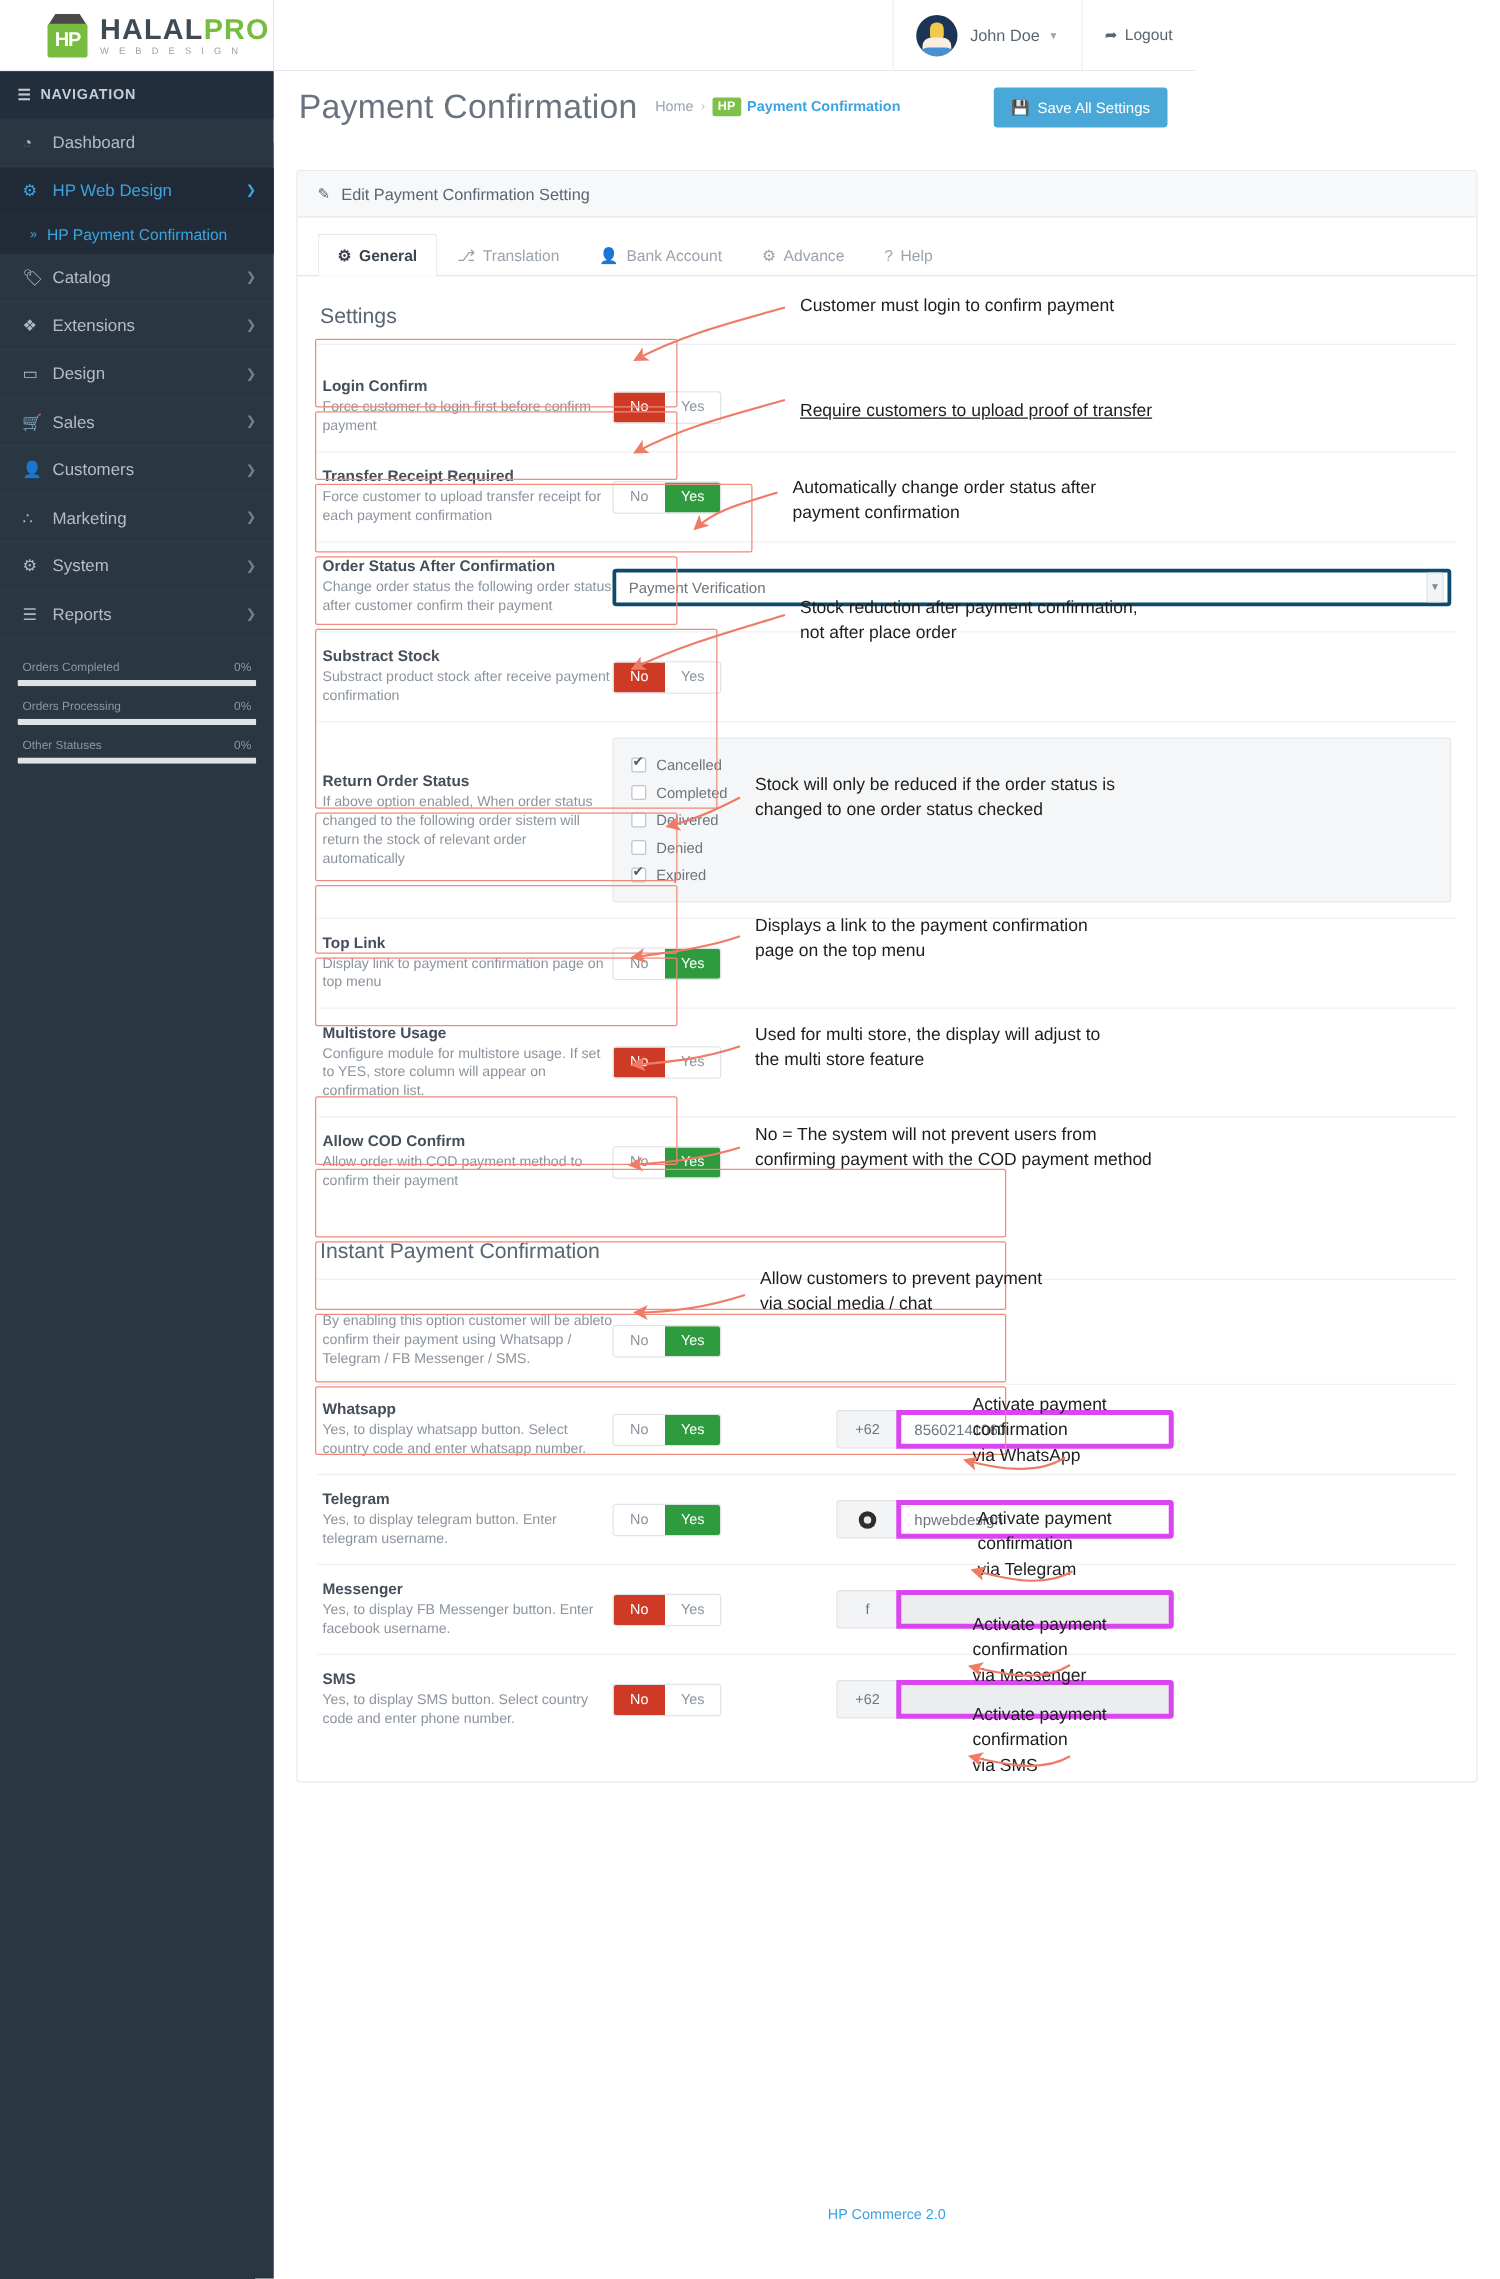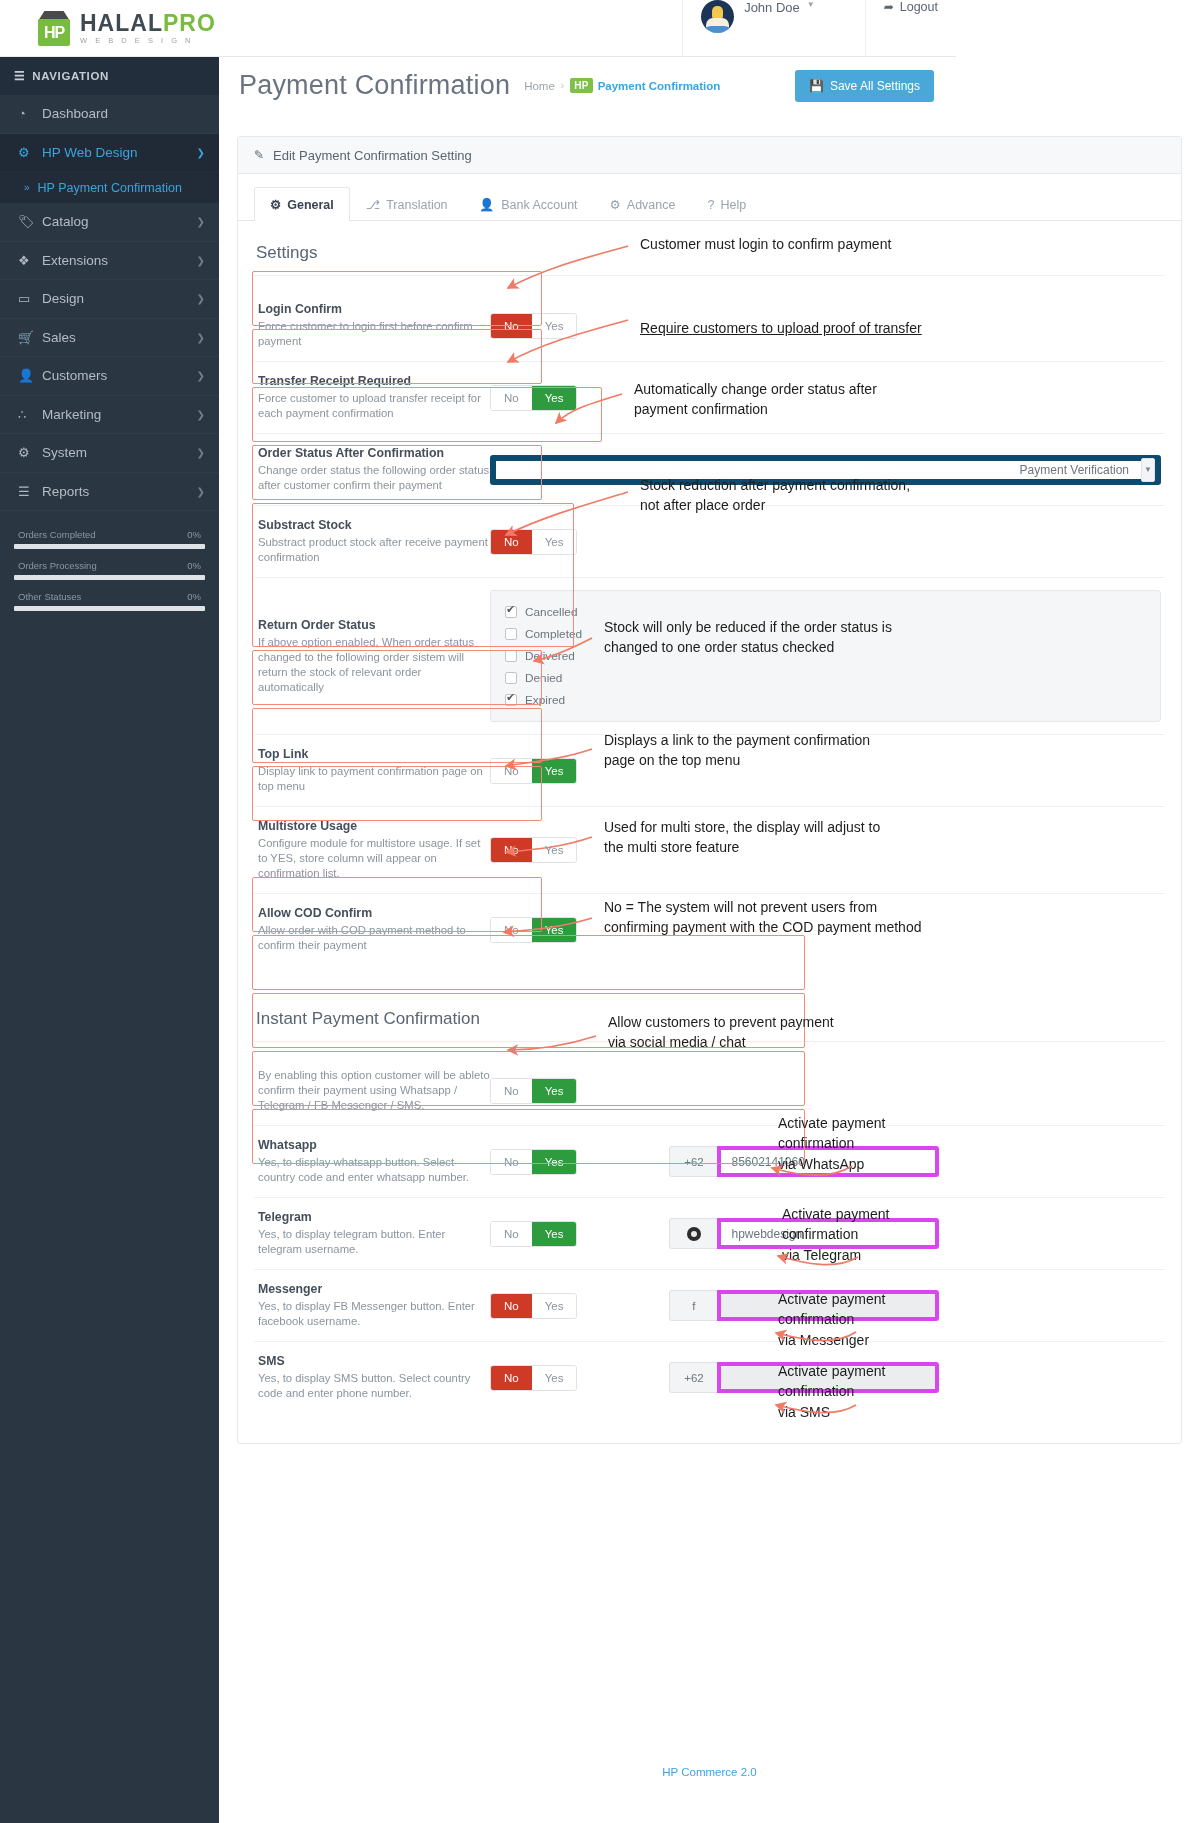--- a/index.html
+++ b/index.html
@@ -83,21 +83,21 @@
   .stat-top { display:flex; justify-content:space-between; font-size:9.5px; color:#8d97a3; padding:0 4px 4px 4px; }
   .stat-bar { height:5px; background:#3b4856; border-radius:1px; overflow:hidden; }
   .stat-bar > i { display:block; height:100%; background:#dfe3e8; width:100%; }
 
   
   #topbar {
     position:absolute; left:219px; top:0; right:0; height:57px;
     background:#fff; border-bottom:1px solid #e4e8ed;
     display:flex; align-items:center; justify-content:flex-end;
   }
-  #topbar .tb-cell { display:flex; align-items:flex-start; height:57px; padding:0 18px; border-left:1px solid #eceff2;margin-left:32px; }
+  #topbar .tb-cell { display:flex; align-items:center; height:57px; padding:0 18px; border-left:1px solid #eceff2; }
   #avatar {
     width:33px; height:33px; border-radius:50%; margin-right:10px; position:relative; overflow:hidden;
     background:#1c3557;
   }
   #avatar .head { position:absolute; left:11px; top:6px; width:11px; height:13px; background:#f2c94c; border-radius:5px 5px 3px 3px;}
   #avatar .body { position:absolute; left:5px; top:18px; width:23px; height:16px; background:#f7efe0; border-radius:7px 7px 0 0;}
   #avatar .shoulder { position:absolute; left:0px; top:26px; width:33px; height:10px; background:#4a8fd0; border-radius:10px 10px 0 0;}
   .tb-name { font-size:13px; color:#5a6573; }
   .tb-caret { margin-left:7px; font-size:8px; color:#9aa3ae; }
   .tb-logout { font-size:12.5px; color:#5a6573; display:flex; align-items:center; }
@@ -170,23 +170,23 @@
   .toggle span {
     font-size:11.5px; padding:6px 13px; min-width:38px; text-align:center;
     background:#fff; color:#8b949e; cursor:pointer;
   }
   .toggle span.on-no { background:#cf3a27; color:#fff; border-color:#cf3a27; }
   .toggle span.on-yes { background:#2e9b3f; color:#fff; border-color:#2e9b3f; }
 
   
   .sel-wrap { position:relative; flex:1; }
   .sel {
-    width:100%; height:30px; border:6px solid #0c4a6e; border-radius:3px;
+    width:100%; height:30px; border:3px solid #0c4a6e; border-radius:3px;
     background:#fff; font-size:12px; color:#6c757d; padding:0 26px 0 10px;
-    font-family:inherit; appearance:none;text-align:right;
+    font-family:inherit; appearance:none;
   }
   .sel-caret {
     position:absolute; right:6px; top:3px; width:14px; height:24px;
     background:#f2f4f6; border:1px solid #dfe3e7; border-radius:2px;
     font-size:8px; color:#7d8792; display:flex; align-items:center; justify-content:center;
   }
 
   
   .chk-box {
     background:#f5f6f7; border:1px solid #e5e8eb; border-radius:3px;
@@ -515,21 +515,21 @@
               <div class="lbl-desc">Allow order with COD payment method to confirm their payment</div>
             </div>
             <div class="ctl-col">
               <div class="toggle">
                 <span class="">No</span>
                 <span class="on-yes">Yes</span>
               </div>
             </div>
           </div>
         </div>
-      <div class="section-title" style="margin-top:40px;">Instant Payment Confirmation</div>
+      <div class="section-title" style="margin-top:22px;">Instant Payment Confirmation</div>
       <div id="instant-list">
           <div class="srow">
             <div class="lbl-col">
               <div class="lbl-desc">By enabling this option customer will be ableto confirm their payment using Whatsapp / Telegram / FB Messenger / SMS.</div>
             </div>
             <div class="ctl-col">
               <div class="toggle">
                 <span class="">No</span>
                 <span class="on-yes">Yes</span>
               </div>

